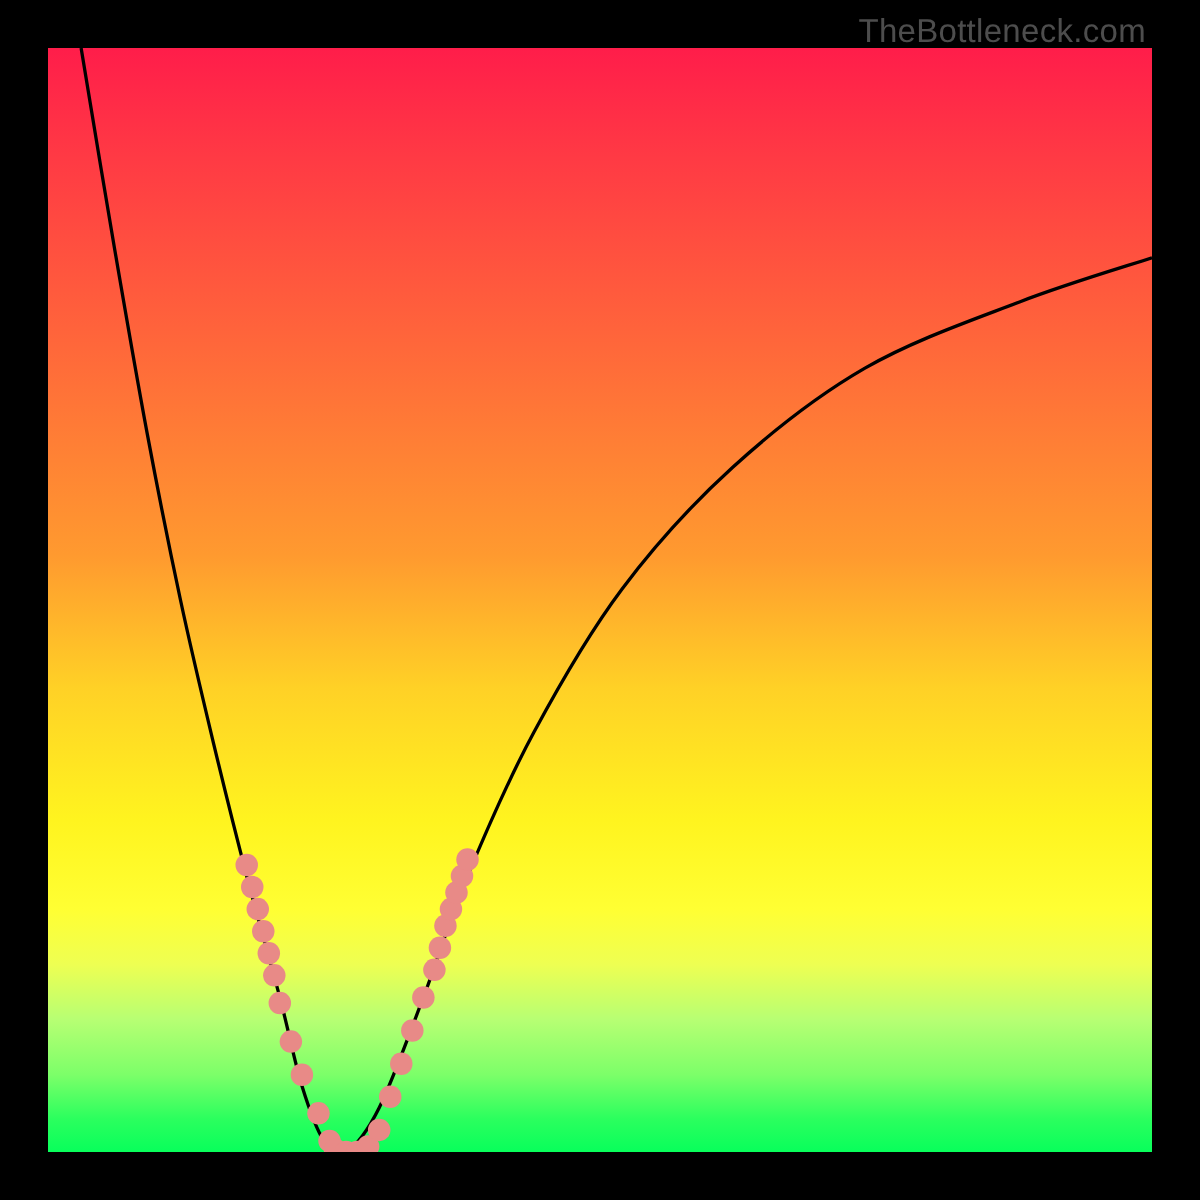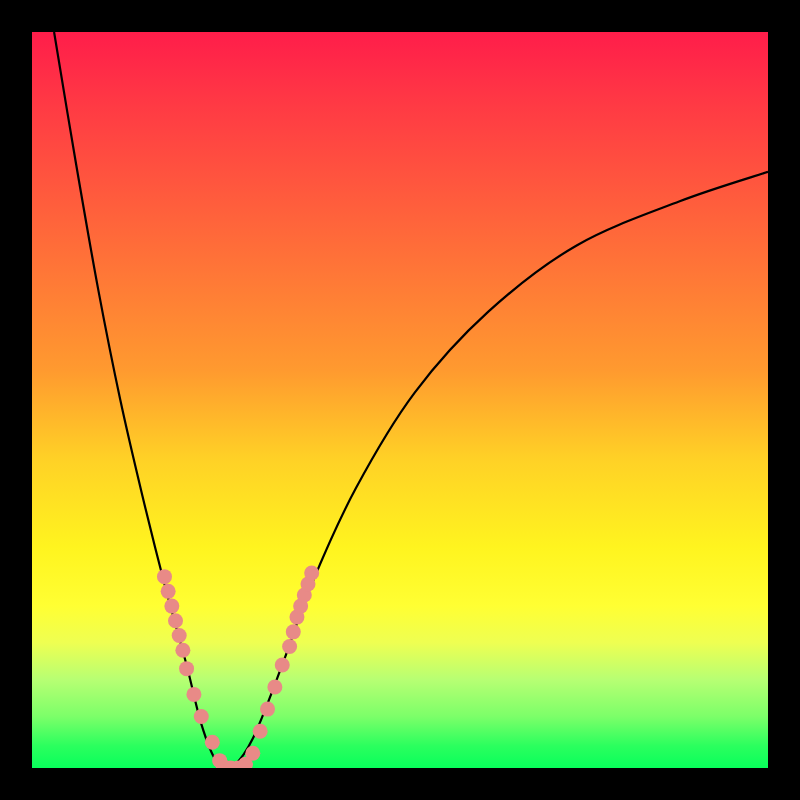--- a/index.html
+++ b/index.html
@@ -91,13 +91,14 @@
           <circle cx="257.59999999999997" cy="614.56" r="7.5" fill="#e88a87"></circle>
           <circle cx="261.28" cy="599.84" r="7.5" fill="#e88a87"></circle>
           <circle cx="264.96" cy="585.12" r="7.5" fill="#e88a87"></circle>
           <circle cx="268.64" cy="574.08" r="7.5" fill="#e88a87"></circle>
           <circle cx="272.32" cy="563.04" r="7.5" fill="#e88a87"></circle>
           <circle cx="276" cy="552" r="7.5" fill="#e88a87"></circle>
           <circle cx="279.68" cy="540.96" r="7.5" fill="#e88a87"></circle>
         </g>
     </svg>
   </div>
+  <div class="watermark">TheBottleneck.com</div>
 </div>
 
 </body></html>

